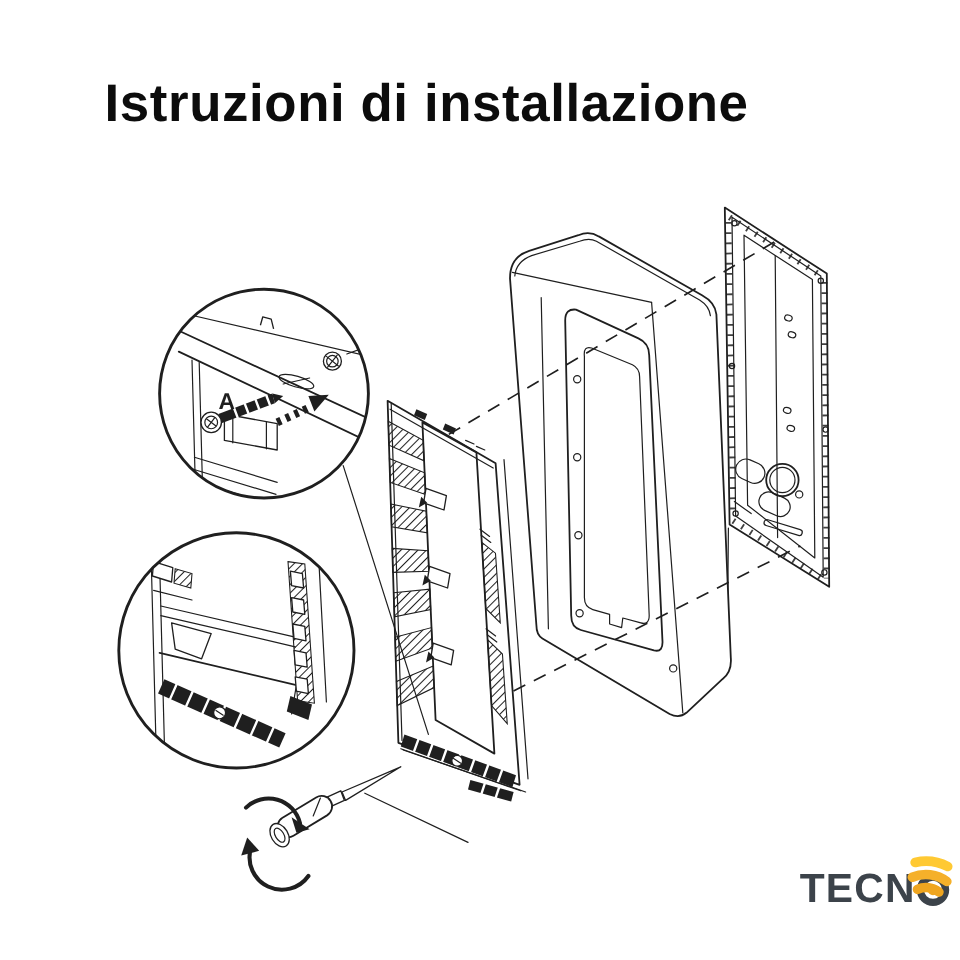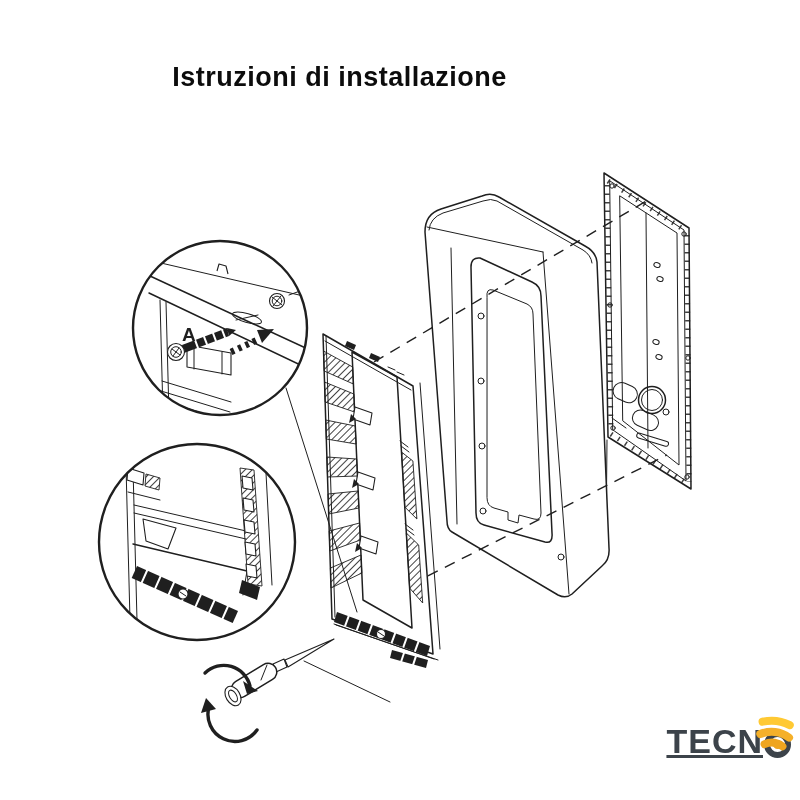--- a/index.html
+++ b/index.html
@@ -2,41 +2,41 @@
 <html style="--background: #ffffff; --line: #1f1f1f; --title-text: #0c0c0c; --logo-text: #3c434a; --logo-accent: #efa51f; --logo-accent-light: #ffc933;"><head>
 <meta charset="utf-8">
 <style>
   :root{
     --background:#ffffff; --line:#1f1f1f; --title-text:#0c0c0c;
     --logo-text:#3c434a; --logo-accent:#efa51f; --logo-accent-light:#ffc933;
   }
   html,body{margin:0;padding:0;background:#fff;}
   .page{width:800px;height:800px;position:relative;background:var(--background);
         overflow:hidden;font-family:"Liberation Sans",sans-serif;}
-  .title{position:absolute;top:62px;left:0;width:679px;text-align:center;
-         font-size:27px;font-weight:bold;color:var(--title-text);letter-spacing:.5px;margin:0;}
+  .title{position:absolute;top:62px;left:16px;width:679px;text-align:center;
+         font-size:44px;font-weight:bold;color:var(--title-text);letter-spacing:.5px;margin:0;}
   svg.diagram{position:absolute;left:0;top:0;}
   
   .ln{fill:none;stroke:var(--line);stroke-width:1.5;stroke-linejoin:round;stroke-linecap:round}
   .ln1{fill:none;stroke:var(--line);stroke-width:1;stroke-linejoin:round;stroke-linecap:round}
   .fw{fill:#fff;stroke:var(--line);stroke-width:1.5;stroke-linejoin:round}
   .fw1{fill:#fff;stroke:var(--line);stroke-width:1.1;stroke-linejoin:round}
   .fd{fill:var(--line);stroke:none}
   .hx{fill:url(#hatch);stroke:var(--line);stroke-width:.9}
   .wln{stroke:#fff;fill:none;stroke-width:2;stroke-linecap:round}
   .pln{stroke:var(--line)}
   .circ{fill:none;stroke:var(--line);stroke-width:2.4}
   .dsh{fill:none;stroke:var(--line);stroke-width:1.4;stroke-dasharray:11 8}
   .tdsh{fill:none;stroke:var(--line);stroke-width:6.5;stroke-dasharray:3.5 4.5}
   .rot{fill:none;stroke:var(--line);stroke-width:3.4;stroke-linecap:round}
   .rim{fill:none;stroke:var(--line);stroke-width:5;stroke-dasharray:1.5 7;opacity:.85}
   text.lbl{font-family:"Liberation Sans",sans-serif;font-weight:bold;font-size:19px;fill:var(--line)}
   
-  .logo{position:absolute;right:8px;bottom:42px;display:flex;align-items:flex-end;
-        color:var(--logo-text);font-weight:bold;font-size:34px;letter-spacing:1px;line-height:1;text-decoration:underline;}
+  .logo{position:absolute;right:8px;bottom:42px;display:flex;align-items:center;
+        color:var(--logo-text);font-weight:bold;font-size:34px;letter-spacing:1px;line-height:1;}
   .logo-o{display:inline-block;position:relative;width:15px;height:15px;
           border:6.5px solid var(--logo-text);border-radius:50%;vertical-align:-1px;margin:0 1px;}
   .logo-dot{position:absolute;left:50%;top:50%;width:9px;height:9px;margin:-4.5px 0 0 -4.5px;
             border-radius:50%;background:var(--logo-accent);}
   .wifi{position:absolute;left:50%;top:-46px;transform:translateX(-52%) rotate(7deg);}
 </style>
 </head>
 <body>
 
 <div class="page">

